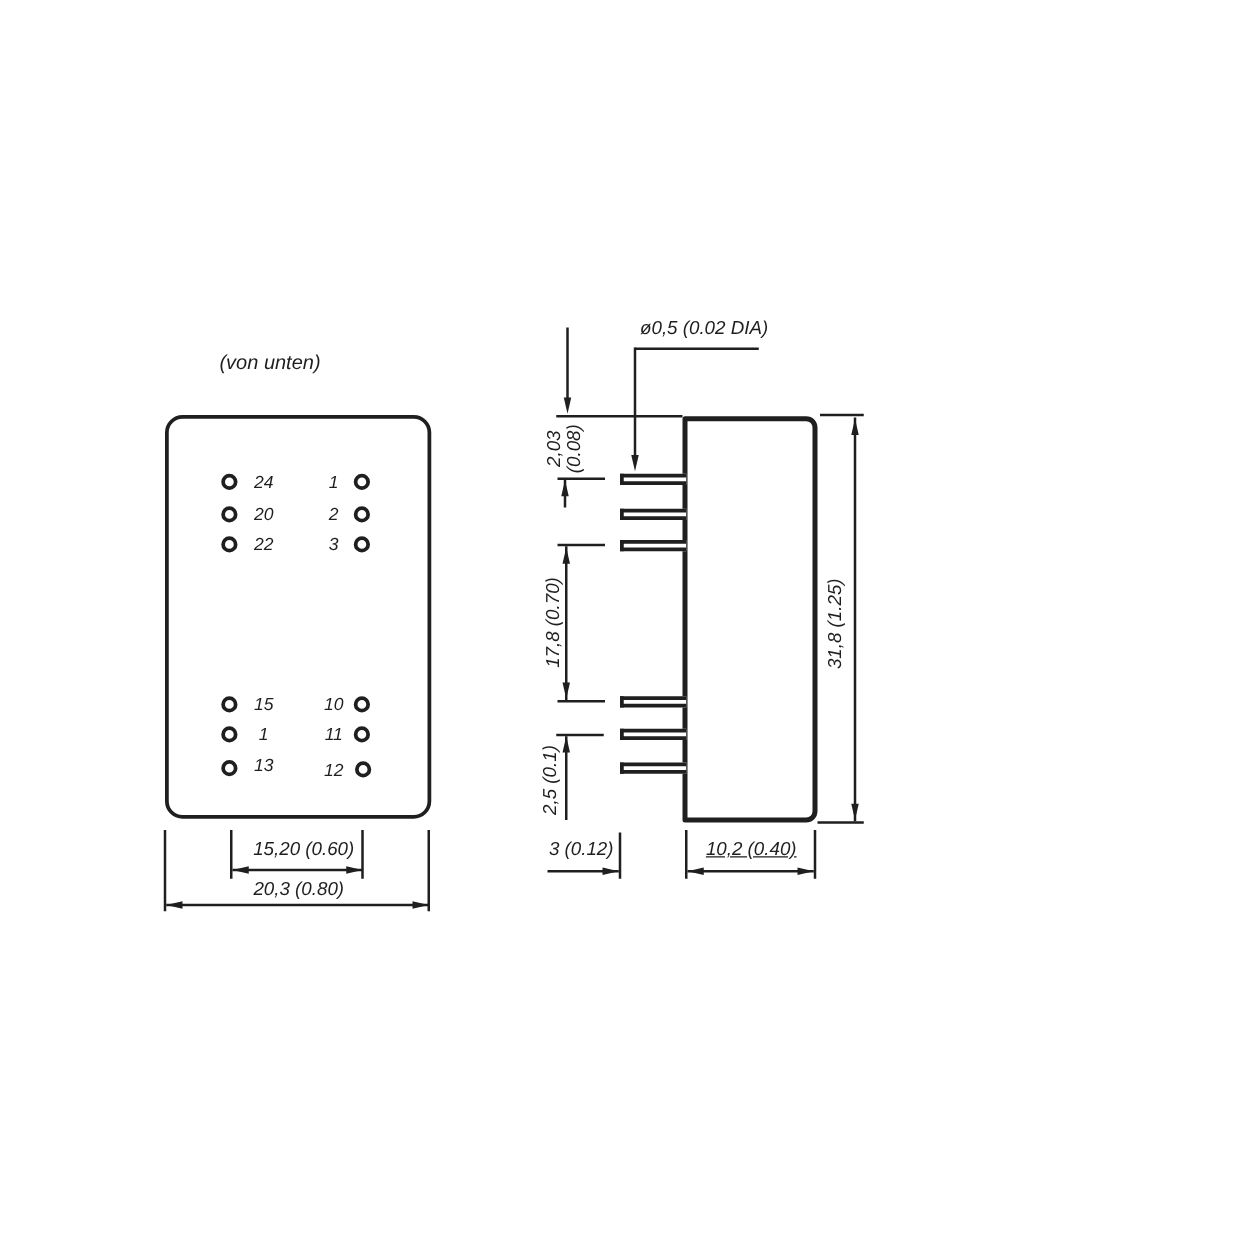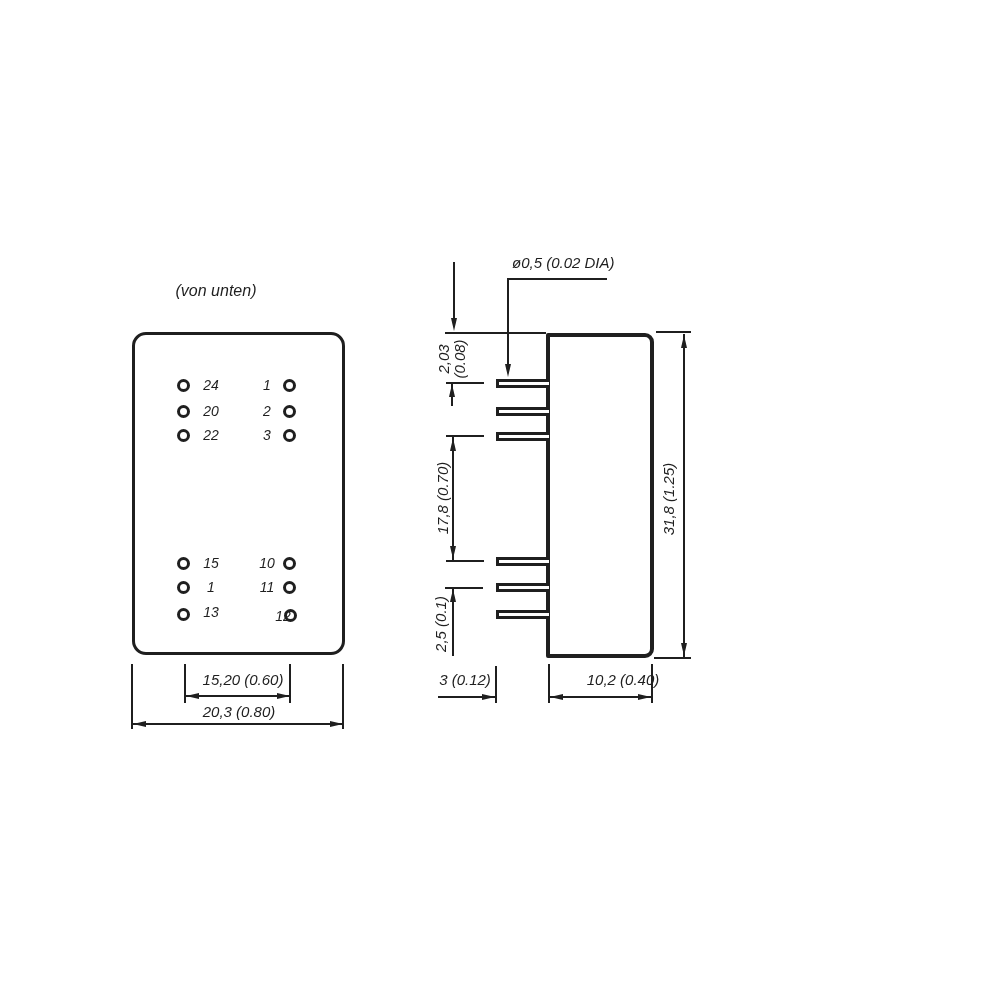--- a/index.html
+++ b/index.html
@@ -60,21 +60,21 @@
   <div class="pinlbl" style="left:196px; top:403px;">20</div>
   <div class="pinlbl" style="left:196px; top:427px;">22</div>
   <div class="pinlbl" style="left:252px; top:377px;">1</div>
   <div class="pinlbl" style="left:252px; top:403px;">2</div>
   <div class="pinlbl" style="left:252px; top:427px;">3</div>
   <div class="pinlbl" style="left:196px; top:555px;font-style:italic;">15</div>
   <div class="pinlbl" style="left:196px; top:579px;">1</div>
   <div class="pinlbl" style="left:196px; top:587px;margin-top:17px;">13</div>
   <div class="pinlbl" style="left:252px; top:555px;">10</div>
   <div class="pinlbl" style="left:252px; top:579px;">11</div>
-  <div class="pinlbl" style="left:268px; top:608px;">12</div>
+  <div class="pinlbl" style="left:252px; top:608px;">12</div>
 
   <div class="ln" style="left:131px; top:664px; width:2px; height:65px;"></div>
   <div class="ln" style="left:342px; top:664px; width:2px; height:65px;"></div>
   <div class="ln" style="left:184px; top:664px; width:2px; height:39px;"></div>
   <div class="ln" style="left:289px; top:664px; width:2px; height:39px;"></div>
 
   <div class="ln" style="left:186px; top:695px; width:104px; height:2px;"></div>
   <div class="arw left" style="left:186px; top:693px;"></div>
   <div class="arw right" style="left:277px; top:693px;"></div>
   <div class="dimtxt" style="left:196px; top:672px; width:94px;">15,20 (0.60)</div>
@@ -129,16 +129,16 @@
   <div class="ln" style="left:495px; top:666px; width:2px; height:37px;"></div>
   <div class="ln" style="left:438px; top:696px; width:57px; height:2px;"></div>
   <div class="arw right" style="left:482px; top:694px;"></div>
   <div class="dimtxt" style="left:436px; top:672px; width:58px;">3 (0.12)</div>
 
   <div class="ln" style="left:548px; top:664px; width:2px; height:39px;"></div>
   <div class="ln" style="left:651px; top:664px; width:2px; height:39px;"></div>
   <div class="ln" style="left:550px; top:696px; width:101px; height:2px;"></div>
   <div class="arw left" style="left:550px; top:694px;"></div>
   <div class="arw right" style="left:638px; top:694px;"></div>
-  <div class="dimtxt" style="left:580px; top:672px; width:86px;">10,2 (0.40)</div>
+  <div class="dimtxt" style="left:558px; top:672px; width:86px;text-decoration:underline;">10,2 (0.40)</div>
 
 
 </div>
 
 </body></html>

